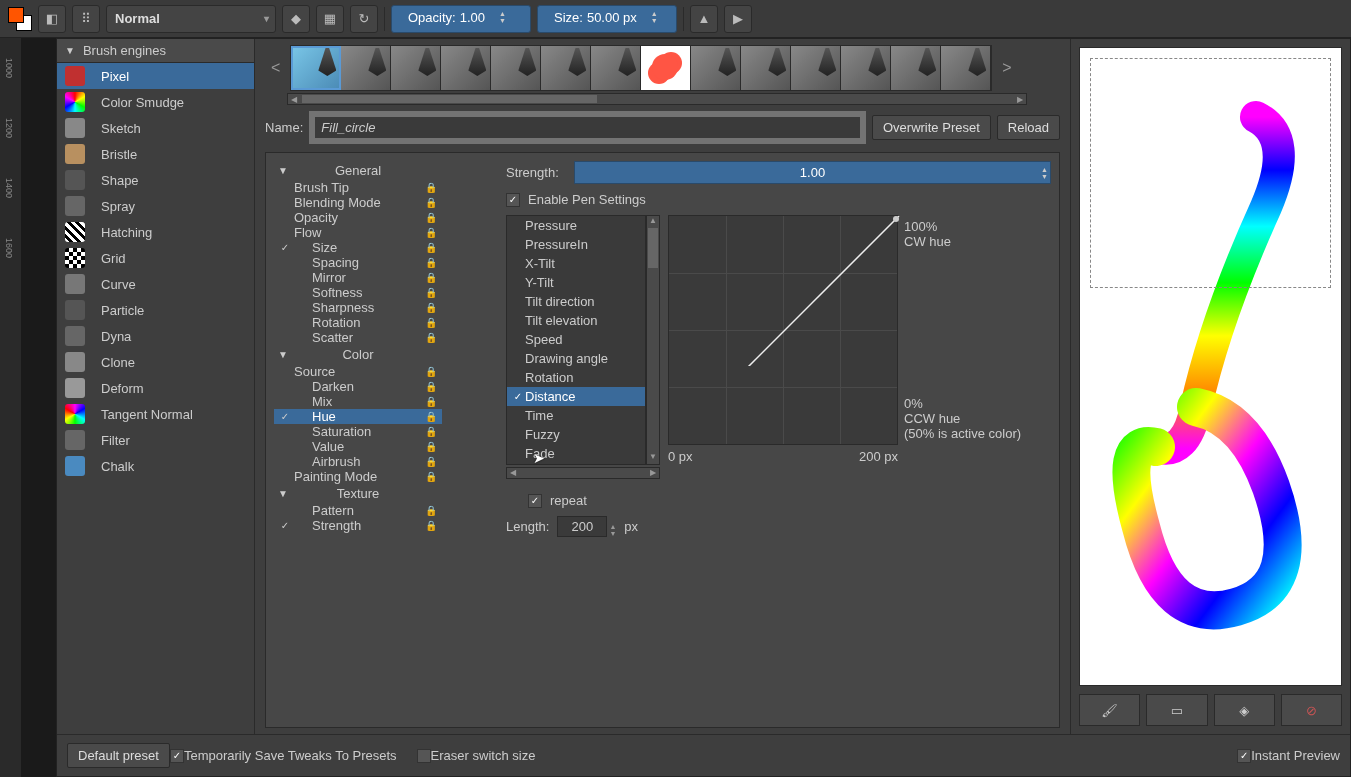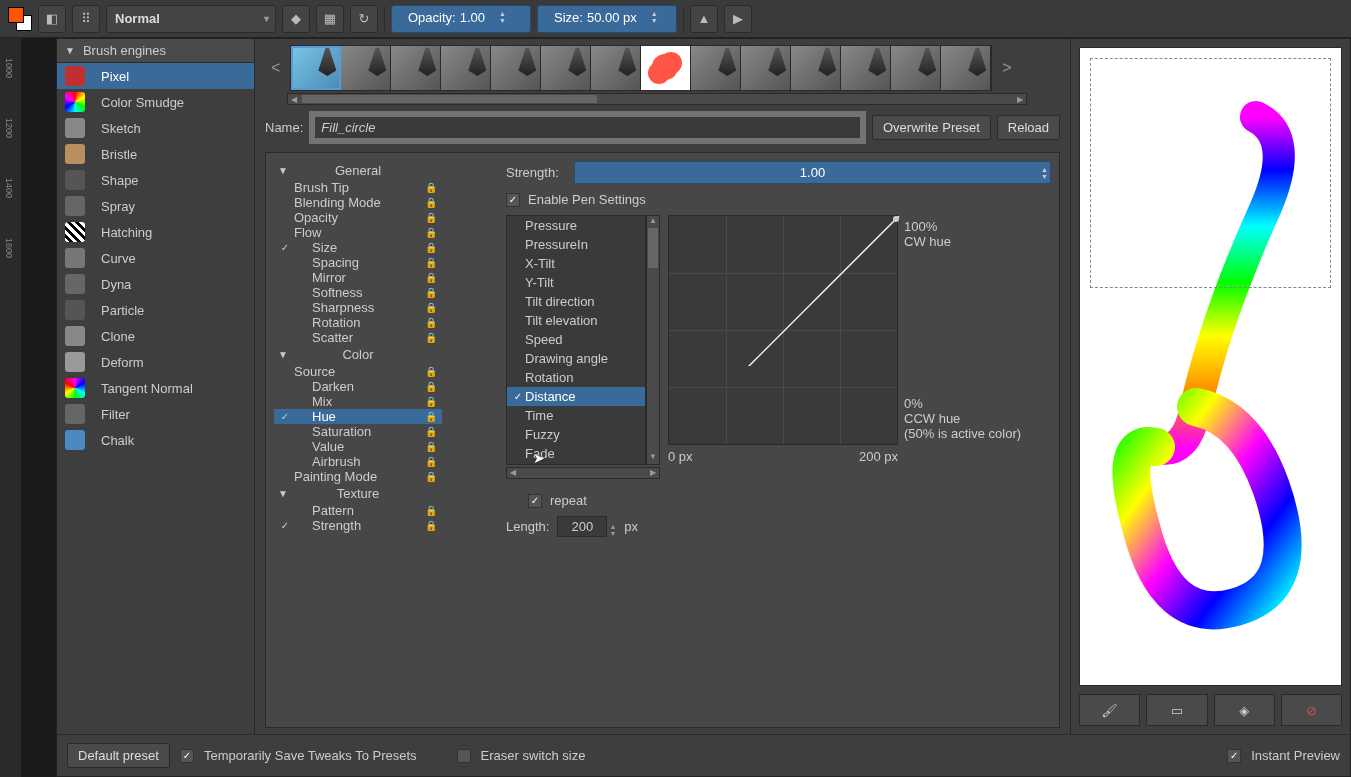--- a/index.html
+++ b/index.html
@@ -84,21 +84,21 @@
 .curve-graph .diag { position: absolute; left: 0; top: 0; right: 0; bottom: 0; }
 .curve-labels { display: flex; flex-direction: column; justify-content: space-between; padding: 4px 0; font-size: 12px; color: #ccc; }
 .axis-labels { display: flex; justify-content: space-between; width: 230px; padding-top: 4px; font-size: 12px; }
 
 .num-input { width: 50px; background: #3a3a3a; border: 1px solid #2a2a2a; color: #ccc; padding: 2px 4px; text-align: center; }
 
 .scrollbar-sensor-h { height: 12px; background: #4a4a4a; border: 1px solid #2a2a2a; display: flex; width: 154px; margin-top: 2px; }
 .scrollbar-sensor-h .arr { width: 12px; text-align: center; font-size: 8px; color: #999; }
 .scrollbar-sensor-h .track { flex: 1; }
 
-.bottom { padding: 8px 10px; display: flex; align-items: center; gap: 10px; border-top: 1px solid #2a2a2a; }
+.bottom { padding: 8px 10px; display: flex; align-items: center; border-top: 1px solid #2a2a2a; }
 .bottom .spacer { flex: 1; }
 
 .preview { width: 280px; padding: 8px; display: flex; flex-direction: column; gap: 8px; border-left: 1px solid #2a2a2a; }
 .preview-canvas { flex: 1; background: #fff; border: 1px solid #2a2a2a; display: flex; align-items: center; justify-content: center; position: relative; }
 .preview-canvas .sel { position: absolute; left: 10px; top: 10px; right: 10px; height: 230px; border: 1px dashed #888; }
 .preview-tools { height: 32px; display: flex; gap: 6px; }
 .preview-tools .tbtn { flex: 1; background: #4a4a4a; border: 1px solid #2a2a2a; display: flex; align-items: center; justify-content: center; cursor: pointer; color: #ccc; }
 .preview-tools .tbtn.danger { color: #c55; }
 
 .cursor-arrow { position: absolute; left: 533px; top: 450px; font-size: 14px; color: #fff; pointer-events: none; z-index: 100; text-shadow: 0 0 2px #000; }
@@ -179,30 +179,34 @@
           </div>
           <div class="engine-item">
             <span class="engine-icon" style="background:#666"></span>
             <span>Spray</span>
           </div>
           <div class="engine-item">
             <span class="engine-icon" style="background:repeating-linear-gradient(45deg,#fff 0 3px,#000 3px 6px)"></span>
             <span>Hatching</span>
           </div>
           <div class="engine-item">
+            <span class="engine-icon" style="background:repeating-conic-gradient(#fff 0 25%,#000 0 50%) 0 0/8px 8px"></span>
+            <span>Grid</span>
+          </div>
+          <div class="engine-item">
             <span class="engine-icon" style="background:#777"></span>
             <span>Curve</span>
           </div>
           <div class="engine-item">
+            <span class="engine-icon" style="background:#555"></span>
+            <span>Particle</span>
+          </div>
+          <div class="engine-item">
             <span class="engine-icon" style="background:#666"></span>
             <span>Dyna</span>
-          </div>
-          <div class="engine-item">
-            <span class="engine-icon" style="background:#555"></span>
-            <span>Particle</span>
           </div>
           <div class="engine-item">
             <span class="engine-icon" style="background:#888"></span>
             <span>Clone</span>
           </div>
           <div class="engine-item">
             <span class="engine-icon" style="background:#999"></span>
             <span>Deform</span>
           </div>
           <div class="engine-item">

